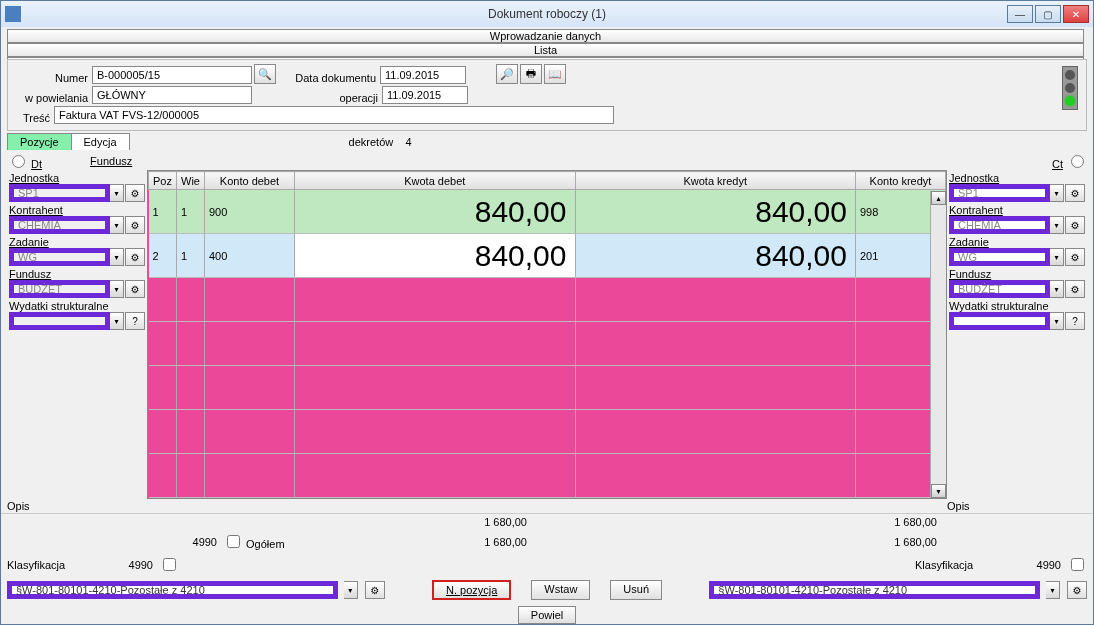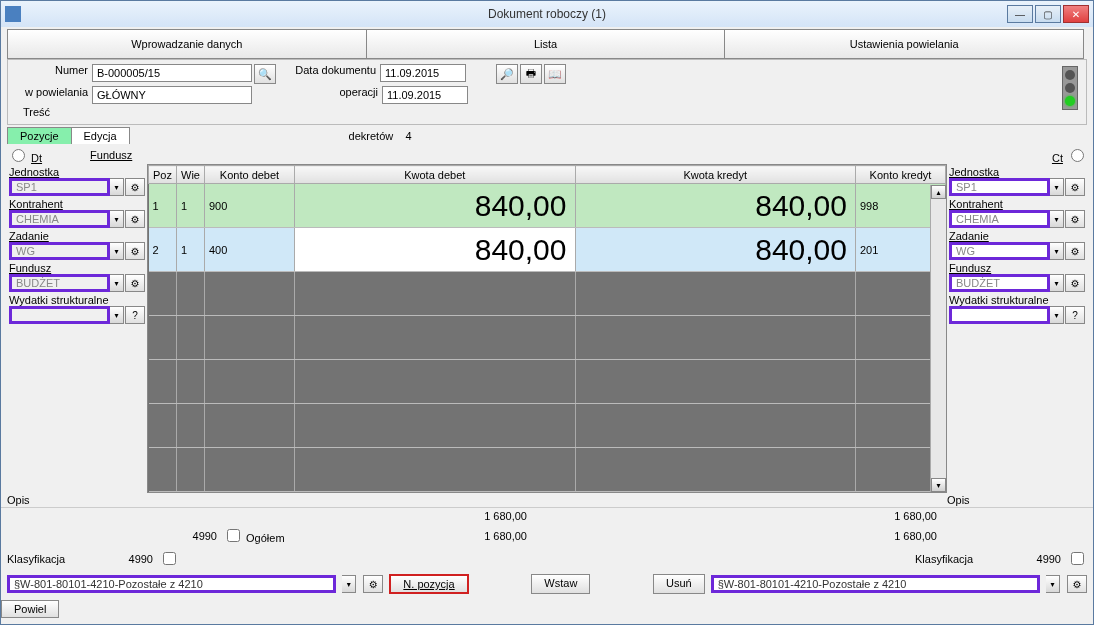--- a/index.html
+++ b/index.html
@@ -4,60 +4,60 @@
 <style>
 * { box-sizing: border-box; font-family: Tahoma, Arial, sans-serif; font-size: 11px; }
 body { margin: 0; padding: 0; background: #d4e4f7; width: 1094px; height: 625px; overflow: hidden; }
 .window { width: 1094px; height: 625px; border: 1px solid #5a7aa0; background: #f0f0f0; }
 .titlebar { height: 26px; background: linear-gradient(#eaf3fc,#d4e4f7); display:flex; align-items:center; padding:0 4px; position: relative; }
 .titlebar .icon { width:16px; height:16px; background:#4a80c0; margin-right:6px; }
 .titlebar .title { position:absolute; left:50%; transform:translateX(-50%); font-size:12px; color:#333; }
 .titlebar .winbtns { position:absolute; right:4px; display:flex; gap:2px; }
 .titlebar .winbtn { width:26px; height:18px; border:1px solid #5a7aa0; background:linear-gradient(#e8f0f8,#c8dcf0); display:flex; align-items:center; justify-content:center; font-size:10px; color:#333; }
 .titlebar .winbtn.close { background:linear-gradient(#f08080,#e04040); color:#fff; border-color:#a03030; }
-.maintabs { display:flex; height:32px; padding:2px 10px 0 6px; }
+.maintabs { display:flex; height:32px; padding:2px 10px 0 6px;flex-direction:column; }
 .maintab { flex:1; border:1px solid #888; background:linear-gradient(#fff,#e8e8e8); margin-right:-1px; display:flex; align-items:center; justify-content:center; cursor:pointer; }
 .formbar { background:#f0f0f0; border:1px solid #bbb; margin:0 6px; padding:4px 6px; position:relative; }
-.row { display:flex; align-items:flex-start; margin-bottom:2px; }
+.row { display:flex; align-items:flex-end; margin-bottom:2px; }
 .lbl { width:78px; text-align:right; padding-right:4px; }
 .lbl2 { width:104px; text-align:right; padding-right:4px; }
 .input { border:1px solid #888; background:#fff; height:18px; padding:1px 4px; }
 .iconbtn { width:22px; height:20px; border:1px solid #888; background:linear-gradient(#fff,#e0e0e0); margin-left:2px; display:flex; align-items:center; justify-content:center; }
 .traffic { position:absolute; right:8px; top:6px; width:16px; height:44px; border:1px solid #666; background:#999; display:flex; flex-direction:column; justify-content:space-around; align-items:center; padding:2px 0; }
 .light { width:10px; height:10px; border-radius:50%; background:#555; }
 .light.green { background:#2c2; box-shadow:0 0 3px #2c2; }
 .subtabbar { display:flex; align-items:center; margin:2px 6px 0 6px; }
 .subtab { border:1px solid #888; border-bottom:none; background:#86efac; padding:2px 12px; margin-right:-1px; cursor:pointer; }
 .subtab.active { background:#fff; }
 .dekretow { margin-left:220px; }
 .radrow { display:flex; align-items:center; margin:2px 6px 0 6px; gap:8px; }
 .midarea { display:flex; margin:0 6px; }
 .sidecol { width:140px; display:flex; flex-direction:column; padding:0 2px; }
 .fieldlbl { margin-top:2px; }
 .fieldrow { display:flex; align-items:center; }
-.combo { flex:1; height:18px; border:3px solid #6d28d9; background:#fff; padding:1px 4px; color:#888; display:flex; align-items:center; }
+.combo { flex:1; height:18px; border:5px solid #6d28d9; background:#fff; padding:1px 4px; color:#888; display:flex; align-items:center; }
 .combo.disabled { background:#f0f0f0; }
 .dropbtn { width:14px; height:18px; border:1px solid #888; border-left:none; background:linear-gradient(#fff,#d8d8d8); display:flex; align-items:center; justify-content:center; font-size:8px; }
 .lookbtn { width:20px; height:18px; border:1px solid #888; background:linear-gradient(#fff,#e0e0e0); display:flex;align-items:center;justify-content:center;font-size:10px; margin-left:1px; }
-.grid { flex:1; background:#737373; border:1px solid #888; position:relative; }
+.grid { flex:1; background:#ec4899; border:1px solid #888; position:relative; }
 .grid table { border-collapse:collapse; width:100%; }
 .grid th { background:linear-gradient(#f8f8f8,#e0e0e0); border:1px solid #aaa; font-weight:normal; padding:2px 4px; height:18px; }
 .grid td { border-right:1px solid #aaa; border-bottom:1px solid #bbb; padding:2px 4px; height:44px; }
 .grid tr.g { background:#c0e8c0; }
 .grid tr.b { background:#d0e8f8; }
 .grid .num { text-align:right; font-size:30px; padding-right:8px; }
 .grid .whitecell { background:#fff; }
 .scrollbar { position:absolute; right:0; top:20px; bottom:0; width:16px; background:#e8e8e8; border-left:1px solid #aaa; }
 .scrollarr { height:14px; background:linear-gradient(#fff,#d0d0d0); border:1px solid #888; display:flex;align-items:center;justify-content:center;font-size:8px; }
 .footrow { display:flex; align-items:flex-end; padding:1px 6px; }
 .sumbar { display:flex; align-items:center; padding:2px 6px; border-top:1px solid #ccc; }
 .sum-l { width:240px; text-align:right; }
 .sum-m { flex:1; text-align:right; padding-right:270px; }
 .sum-r { width:140px; text-align:right; }
-.btnrow { display:flex; justify-content:space-between; gap:4px; padding:2px 0; }
+.btnrow { display:flex; justify-content:center; gap:20px; padding:2px 0; }
 .btn { border:1px solid #888; background:linear-gradient(#fff,#e0e0e0); padding:2px 12px; cursor:pointer; }
 .btn.red { border:2px solid #d02020; }
 .klasrow { display:flex; align-items:center; padding:2px 6px; gap:6px; }
 .underline { text-decoration:underline; }
 </style>
 </head>
 <body>
 
 <div class="window">
   <div class="titlebar">
@@ -95,20 +95,21 @@
     </div>
     <div class="row">
       <div class="lbl">w powielania</div>
       <input class="input" style="width: 160px;" value="GŁÓWNY">
       <div style="width:26px"></div>
       <div class="lbl2">operacji</div>
       <input class="input" style="width: 86px;" value="11.09.2015">
     </div>
     <div class="row">
       <div class="lbl" style="width:40px">Treść</div>
+      <input class="input" style="width: 560px;" value="Faktura VAT FVS-12/000005">
     </div>
     <div class="traffic">
       <div class="light"></div>
       <div class="light"></div>
       <div class="light green"></div>
     </div>
   </div>
 
   <div class="subtabbar">
     <div class="subtab">Pozycje</div>

